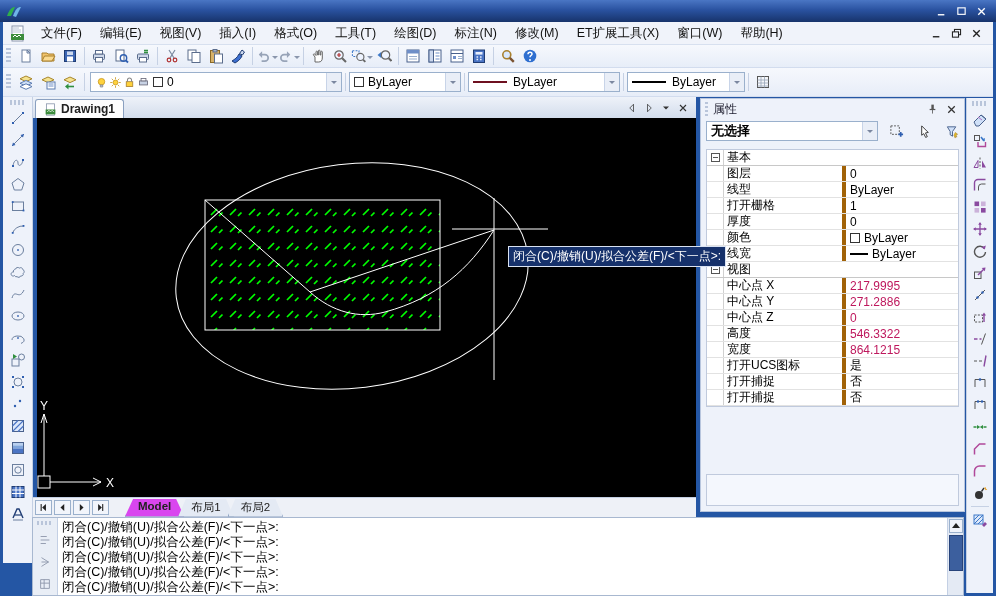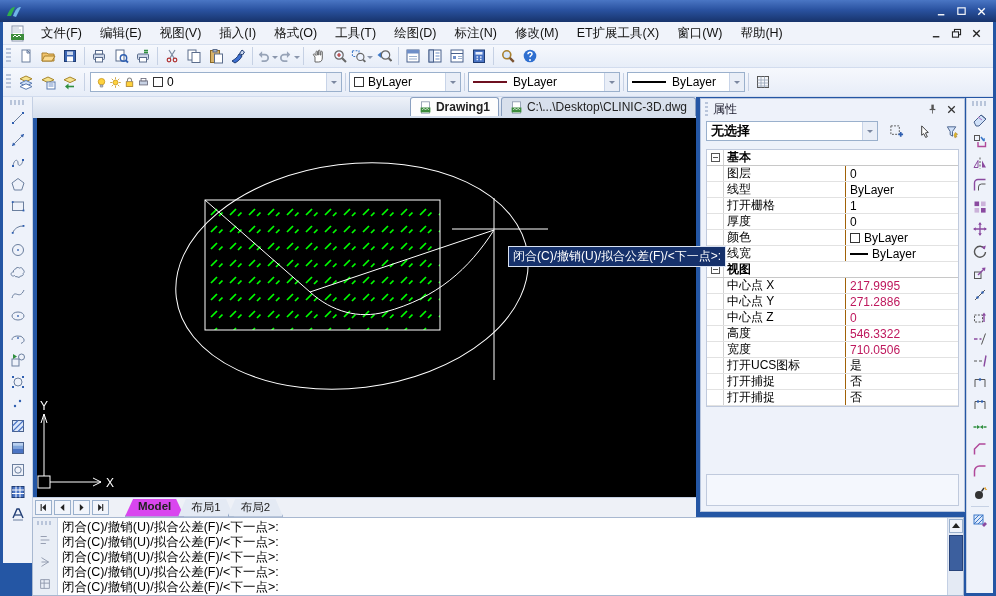--- a/index.html
+++ b/index.html
@@ -42,21 +42,21 @@
     font-family:"DejaVu Sans Mono",monospace;font-size:12px;color:#000;padding-left:4px;position:relative;}
   .combo .arrow{margin-left:auto;width:15px;align-self:stretch;background:#e9eef7;
     border-left:1px solid #c8d4e8;display:flex;align-items:center;justify-content:center;}
   .combo .arrow i{width:0;height:0;border:3.5px solid transparent;border-top-color:#7b87a0;margin-top:3px;}
   .swatch{width:10px;height:10px;background:#fff;border:1px solid #333;margin-right:4px;}
   .lt-line{width:34px;height:2px;margin-right:6px;}
   .glyphs{display:flex;align-items:center;gap:1px;margin-right:3px;}
 
   
   #tabbar{position:absolute;left:33px;top:97px;width:663px;height:21px;
-    background:linear-gradient(180deg,#eef2f9,#d3ddec);display:flex;align-items:flex-end;flex-direction:column;}
+    background:linear-gradient(180deg,#eef2f9,#d3ddec);display:flex;align-items:flex-end;}
   .doctab{height:19px;display:flex;align-items:center;padding:0 8px;font-size:12px;color:#222;
     border:1px solid #8aa0c0;border-bottom:none;border-radius:3px 3px 0 0;margin-left:2px;background:#d8e0ec;}
   .doctab.active{background:#fdfdfd;font-weight:bold;}
   .doctab svg{margin-right:4px;}
   #tab-ctrls{margin-left:auto;display:flex;align-items:center;gap:3px;padding:0 6px 3px 0;}
   #tab-ctrls span{width:14px;height:14px;display:flex;align-items:center;justify-content:center;}
 
   
   #left-toolbar{position:absolute;left:3px;top:97px;width:30px;height:466px;background:var(--panel_bg);
     border-right:1px solid #c4d0e4;display:flex;flex-direction:column;align-items:center;}
@@ -92,23 +92,23 @@
   #props-header .hbtns span{width:15px;height:15px;display:flex;align-items:center;justify-content:center;}
   #sel-row{display:flex;align-items:center;padding:2px 5px 2px 5px;gap:6px;}
   #sel-combo{flex:0 0 172px;font-weight:bold;font-size:13px;font-family:"Liberation Sans",sans-serif;}
   .ptool{width:24px;height:20px;display:flex;align-items:center;justify-content:center;}
   #grid{position:absolute;left:5px;top:50px;width:253px;background:#fff;border:1px solid #c0cadd;
     font-size:12px;}
   .grow{display:flex;height:16px;border-bottom:1px solid #e2e2e2;align-items:center;}
   .grow .ind{flex:0 0 17px;align-self:stretch;border-right:1px solid #d0d0d0;
     display:flex;align-items:center;justify-content:center;}
   .grow .lab{flex:0 0 122px;padding-left:3px;align-self:stretch;display:flex;align-items:center;
-    border-right:1px solid #a16207;white-space:nowrap;overflow:hidden;}
+    border-right:4px solid #a16207;white-space:nowrap;overflow:hidden;}
   .grow .val{flex:1;padding-left:4px;display:flex;align-items:center;white-space:nowrap;overflow:hidden;}
-  .grow.group .lab{font-weight:bold;border-right:none;text-align:right;}
+  .grow.group .lab{font-weight:normal;border-right:none;text-align:right;}
   .grow.group{border-bottom:1px solid #c8c8c8;}
   .grow .val.muted{color:#be185d;}
   .minusbox{width:9px;height:9px;border:1px solid #555;position:relative;background:#fff;}
   .minusbox::after{content:"";position:absolute;left:1px;right:1px;top:3px;height:1px;background:#555;}
   .lw-line{width:18px;height:2px;background:#000;margin-right:4px;}
   #desc-box{position:absolute;left:5px;bottom:5px;width:253px;height:32px;background:#f4f7fd;
     border:1px solid #c0cadd;}
 
   
   #command{position:absolute;left:32px;top:517px;width:932px;height:79px;background:#fff;
@@ -450,28 +450,20 @@
 
   <div id="tabbar">
     <div id="doc-tabs" style="display:flex;align-items:flex-end;">
         <span class="doctab active">
           <svg viewBox="0 0 16 16" width="13" height="13">
             <rect x="3" y="1" width="10" height="14" fill="#fff" stroke="#8a96ac"></rect>
             <rect x="2" y="8" width="12" height="6" fill="#3c8c3c"></rect>
             <path d="M4 11l2-2 2 2 2-2 2 2" stroke="#fff" fill="none"></path>
           </svg>
           <span>Drawing1</span>
-        </span>
-        <span class="doctab">
-          <svg viewBox="0 0 16 16" width="13" height="13">
-            <rect x="3" y="1" width="10" height="14" fill="#fff" stroke="#8a96ac"></rect>
-            <rect x="2" y="8" width="12" height="6" fill="#3c8c3c"></rect>
-            <path d="M4 11l2-2 2 2 2-2 2 2" stroke="#fff" fill="none"></path>
-          </svg>
-          <span>C:\...\Desktop\CLINIC-3D.dwg</span>
         </span>
       </div>
     <div id="tab-ctrls">
         <span>
           <svg viewBox="0 0 16 16" width="12" height="12" fill="none">
             <path d="M10 3L5 8l5 5z" fill="none" stroke="#333"></path>
           </svg>
         </span>
         <span>
           <svg viewBox="0 0 16 16" width="12" height="12" fill="none">
@@ -807,21 +799,21 @@
           <span class="ind"></span>
           <span class="lab">高度</span>
           <span class="val muted">
             <span>546.3322</span>
           </span>
         </div>
         <div class="grow">
           <span class="ind"></span>
           <span class="lab">宽度</span>
           <span class="val muted">
-            <span>710.0506</span>
+            <span>864.1215</span>
           </span>
         </div>
         <div class="grow">
           <span class="ind"></span>
           <span class="lab">打开UCS图标</span>
           <span class="val">
             <span>是</span>
           </span>
         </div>
         <div class="grow">

